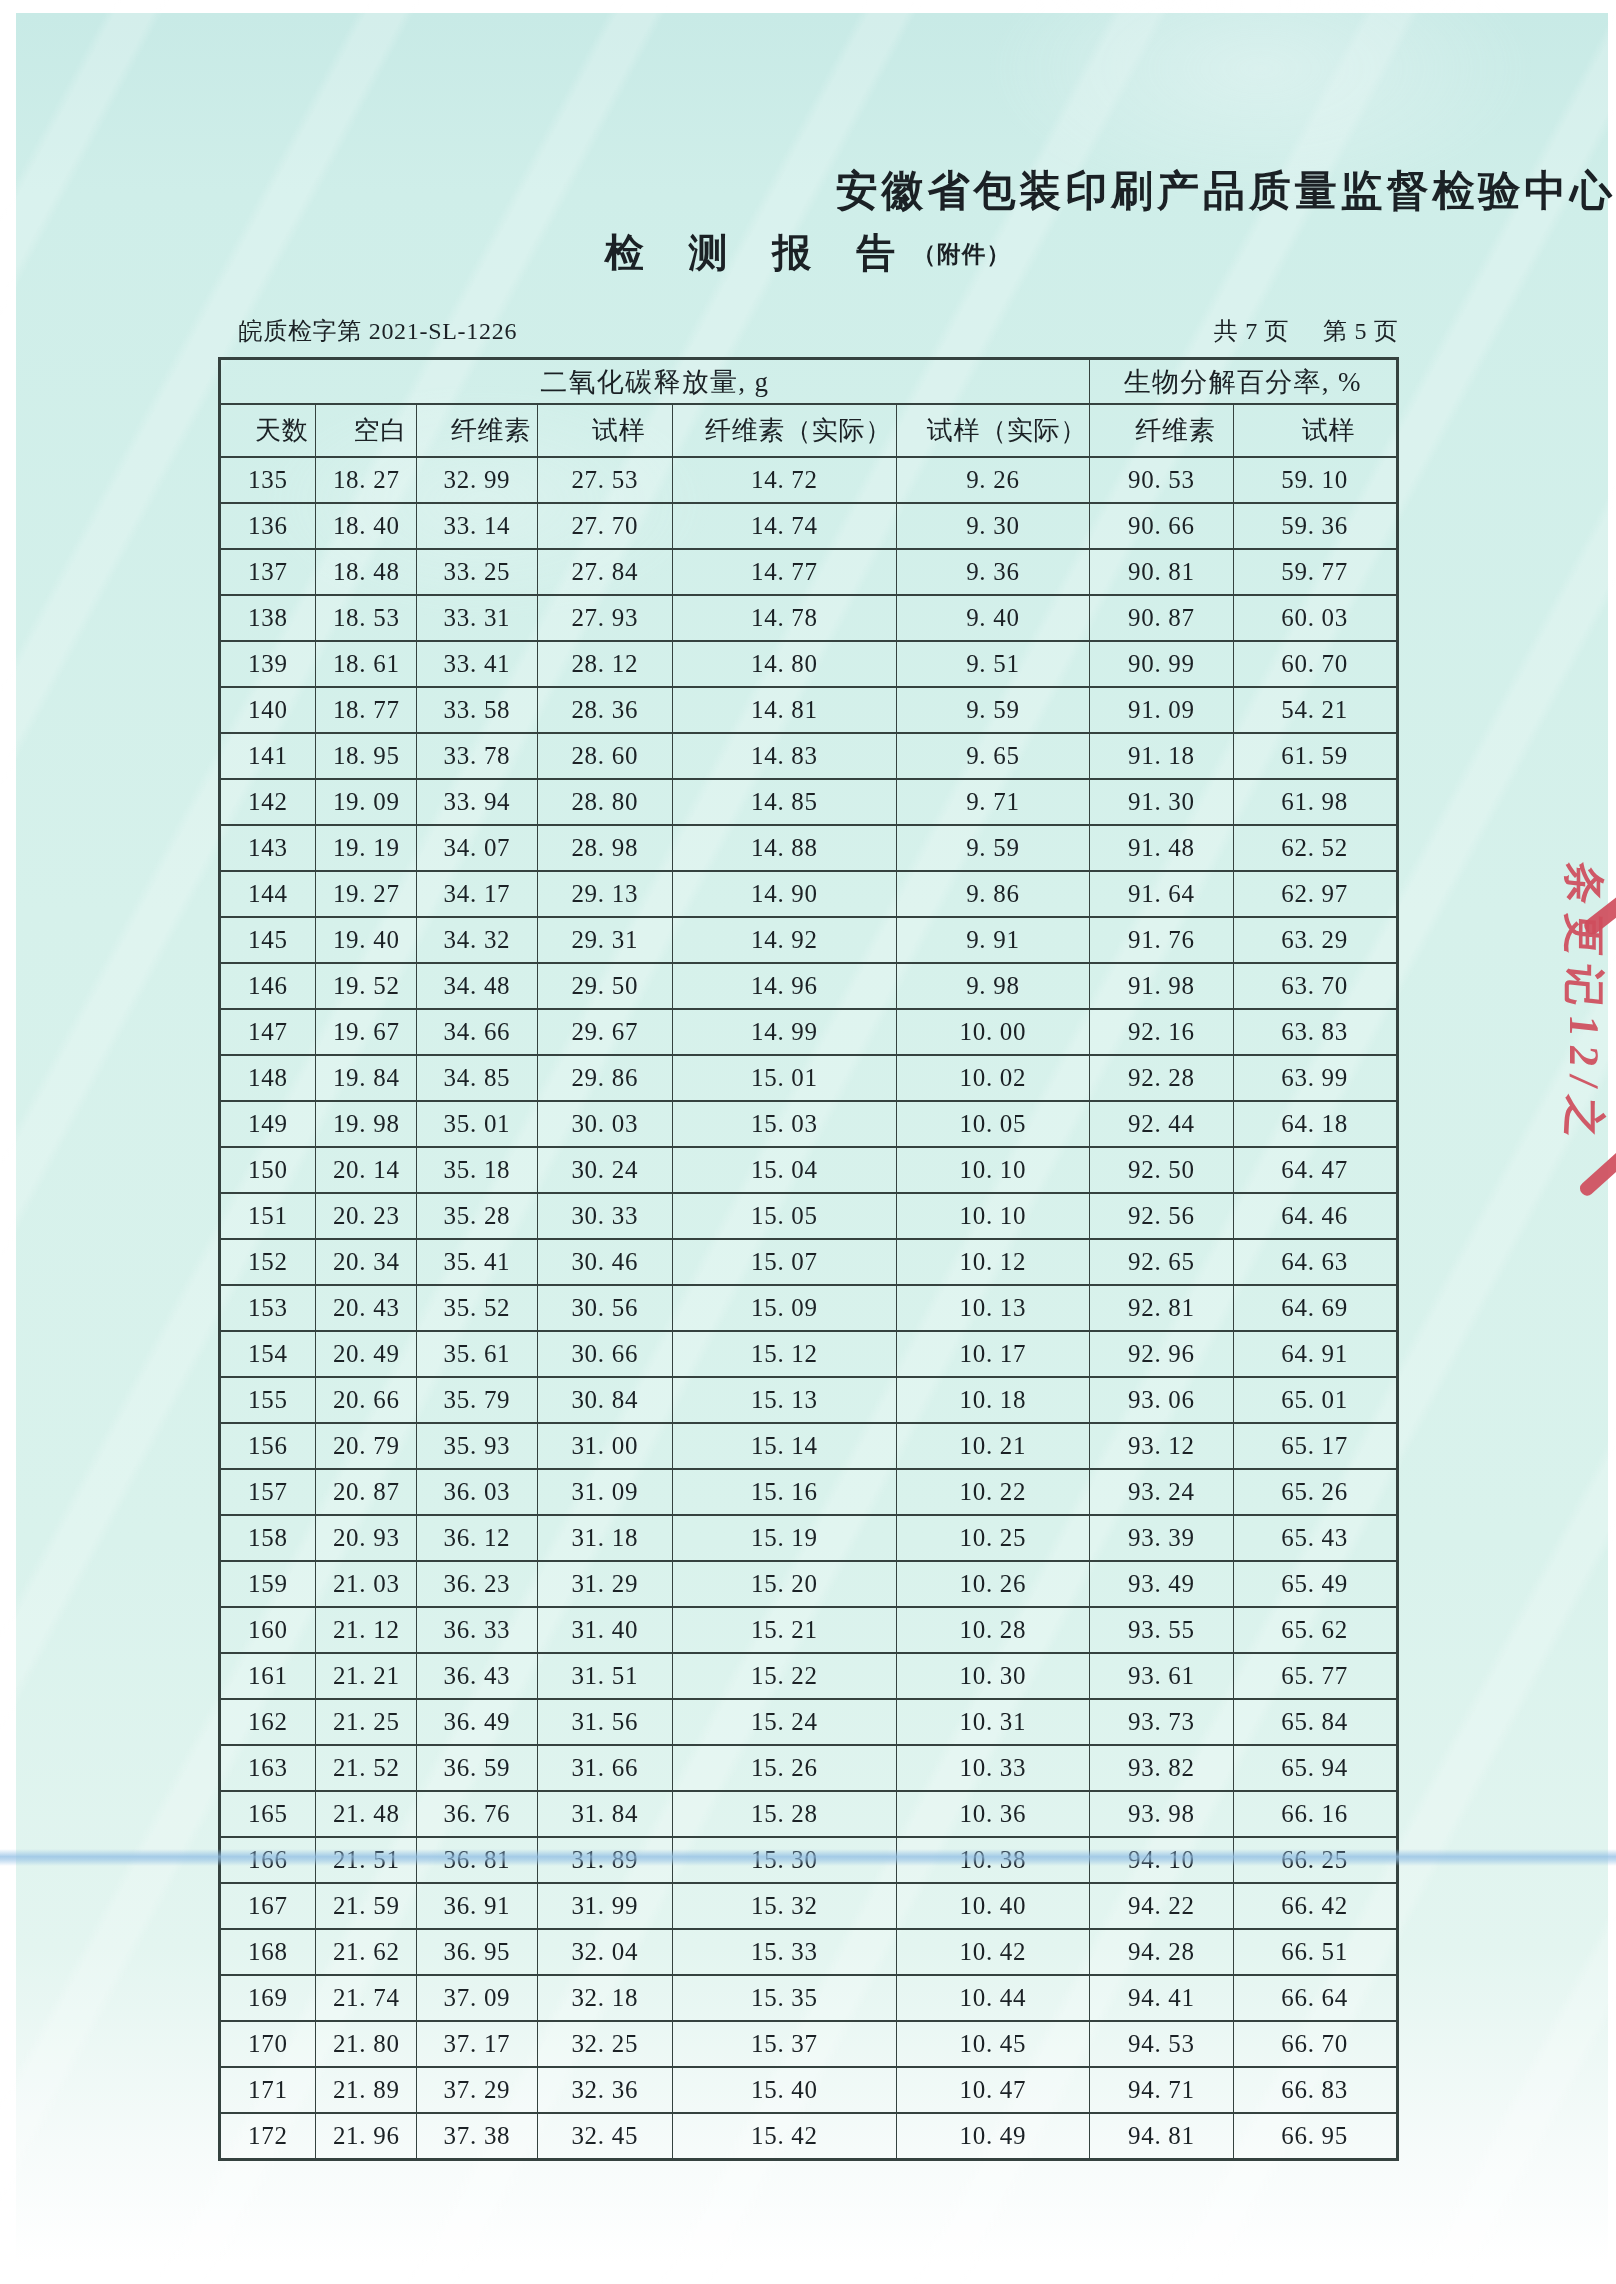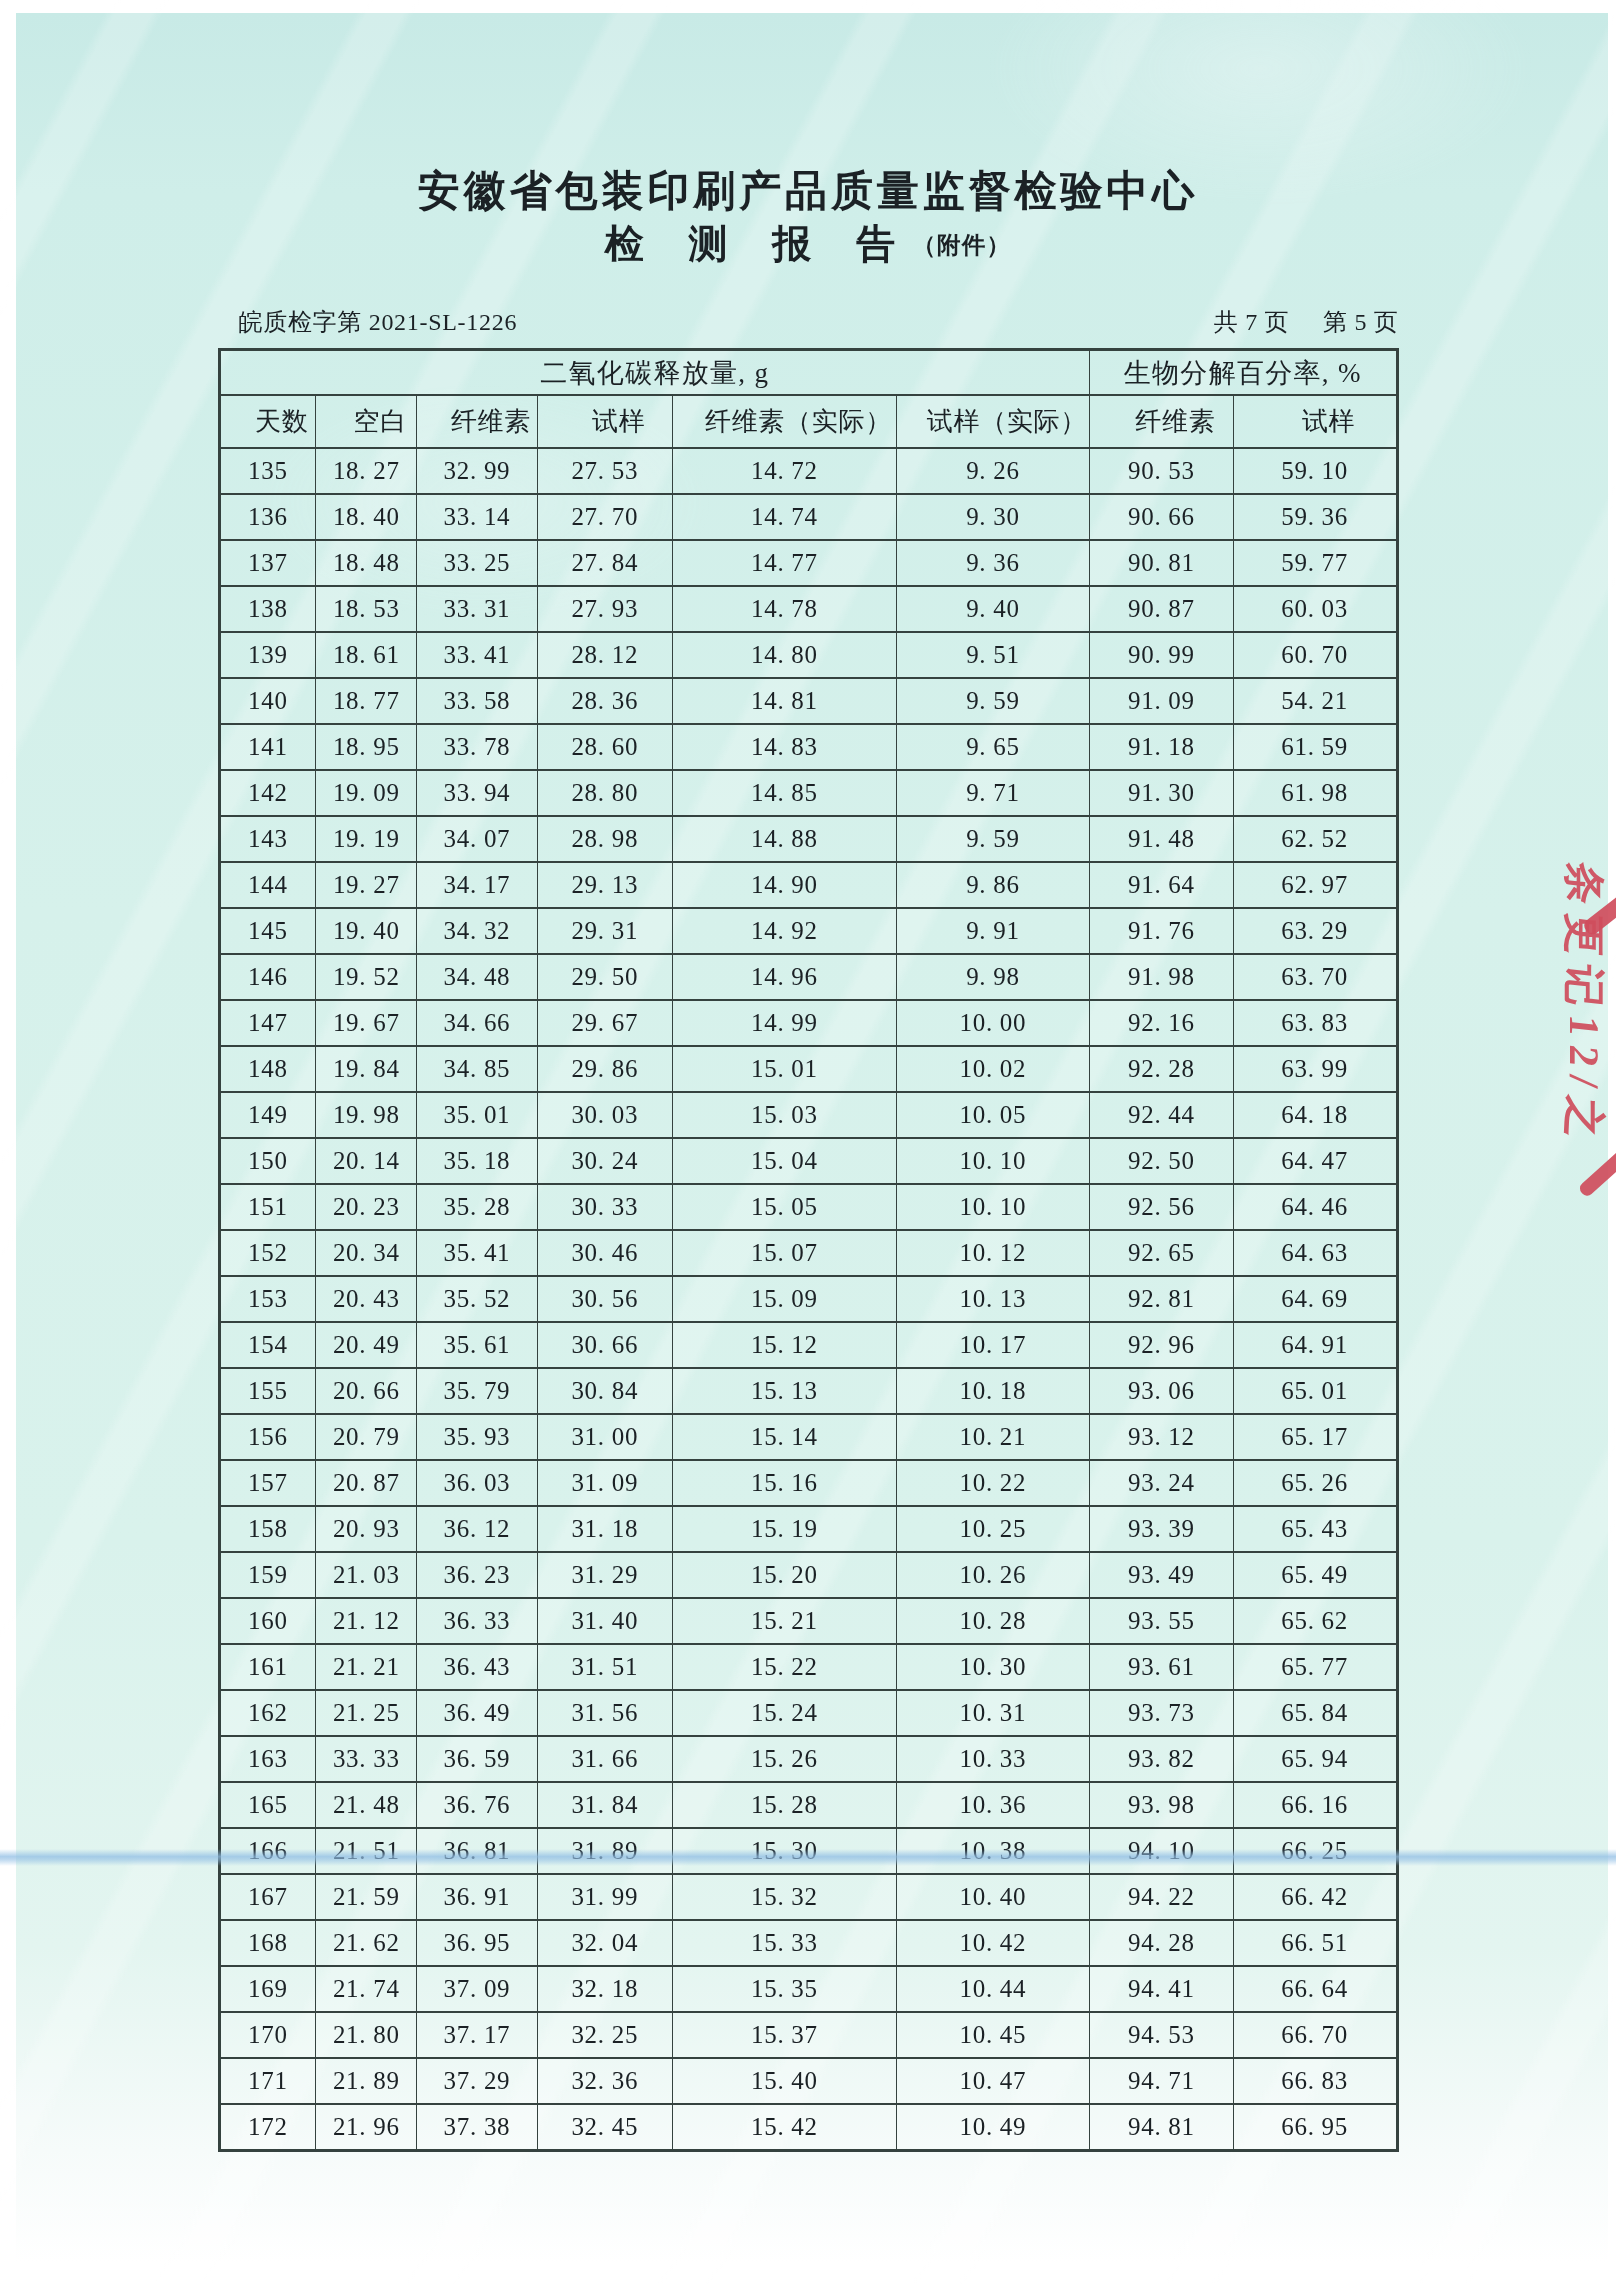--- a/index.html
+++ b/index.html
@@ -23,21 +23,21 @@
     background:
       repeating-linear-gradient(118deg,
         rgba(255,255,255,0) 0 98px,
         rgba(255,255,255,.38) 108px 140px,
         rgba(255,255,255,0) 150px 222px),
       radial-gradient(391px 195px at 78% 3%, rgba(255,255,255,.55), rgba(255,255,255,0) 70%),
       radial-gradient(326px 169px at 30% 22%, rgba(255,255,255,.35), rgba(255,255,255,0) 70%);
   }
   .content{position:relative; z-index:2;}
   .org-title{
-    margin:168px 0 8px 0; text-align:center;
+    margin:168px 0 17px 0; text-align:right;
     font-family:"Liberation Sans","DejaVu Sans",sans-serif;
     font-size:42px; font-weight:700; letter-spacing:3.9px; line-height:46px;
   }
   .report-title-row{
     text-align:center; line-height:43px; white-space:nowrap;
   }
   .report-title{
     font-family:"Liberation Sans","DejaVu Sans",sans-serif;
     font-size:39px; font-weight:700; letter-spacing:17px;
   }
@@ -411,21 +411,21 @@
             <td>21. 25</td>
             <td>36. 49</td>
             <td>31. 56</td>
             <td>15. 24</td>
             <td>10. 31</td>
             <td>93. 73</td>
             <td>65. 84</td>
           </tr>
           <tr>
             <td>163</td>
-            <td>33. 33</td>
+            <td>21. 52</td>
             <td>36. 59</td>
             <td>31. 66</td>
             <td>15. 26</td>
             <td>10. 33</td>
             <td>93. 82</td>
             <td>65. 94</td>
           </tr>
           <tr>
             <td>165</td>
             <td>21. 48</td>

